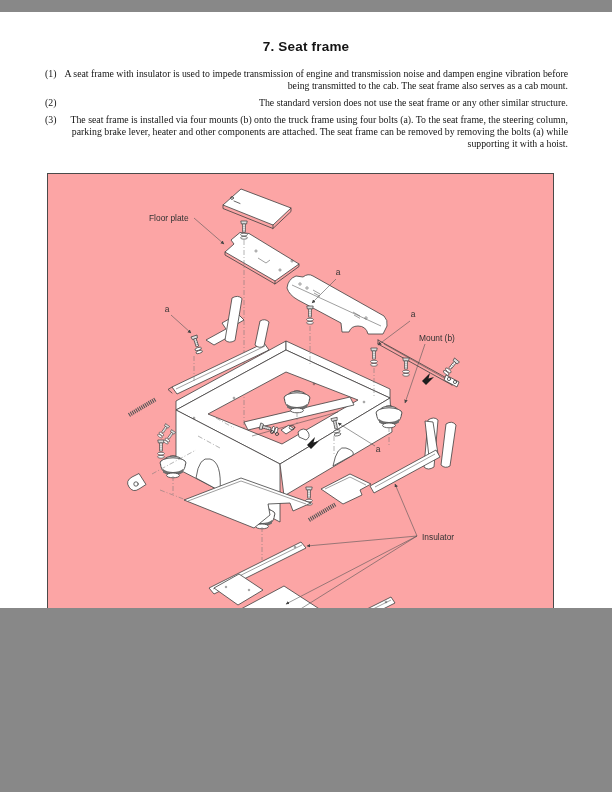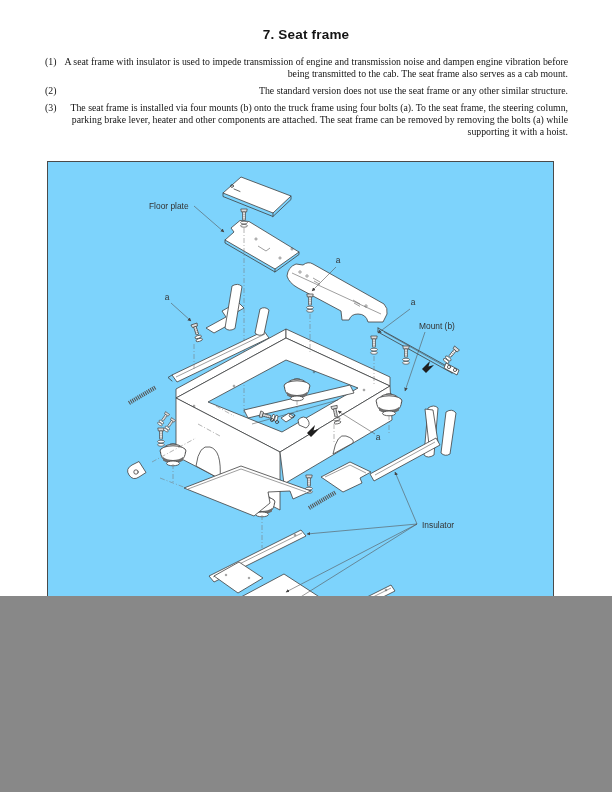--- a/index.html
+++ b/index.html
@@ -1,32 +1,32 @@
 <!DOCTYPE html>
 <html><head>
 <meta charset="utf-8">
 <style>
   html,body { margin:0; padding:0; background:#888; }
   .page {
     width:612px; height:596px; position:relative; background:#ffffff;
     font-family:"Liberation Serif", serif; color:#141414; overflow:hidden;
-    margin:0 auto; box-sizing:border-box;
+    margin:12px auto; box-sizing:border-box;
   }
   .title {
     position:absolute; top:27px; left:0; width:100%; text-align:center;
     font-family:"Liberation Sans", sans-serif; font-weight:bold; font-size:13.5px;
     letter-spacing:.2px;
   }
   .paras { position:absolute; left:45px; top:56px; width:523px; }
   .para { display:flex; font-size:9.8px; line-height:1.22; margin-bottom:5px; }
   .para .marker { flex:0 0 19px; width:19px; }
   .para .ptext { flex:1; text-align:right; }
   .figure {
     position:absolute; left:47px; top:161px; width:505px; height:528px;
-    border:1px solid #4a4a4a; background:#7dd3fc;
+    border:1px solid #4a4a4a; background:#fca5a5;
   }
   .figure svg { display:block; }
   svg text {
     font-family:"Liberation Sans", sans-serif; font-size:8.4px; fill:#333;
   }
   svg .ln  { stroke:#3f3f3f; stroke-width:.8; fill:none; stroke-linejoin:round; stroke-linecap:round; }
   svg .pl  { stroke:#3f3f3f; stroke-width:.8; fill:#fff; stroke-linejoin:round; }
   svg .thin{ stroke:#3f3f3f; stroke-width:.5; fill:none; }
   svg .dash{ stroke:#777; stroke-width:.55; fill:none; stroke-dasharray:5 2 1 2; }
   svg .ldr { stroke:#555; stroke-width:.6; fill:none; }

